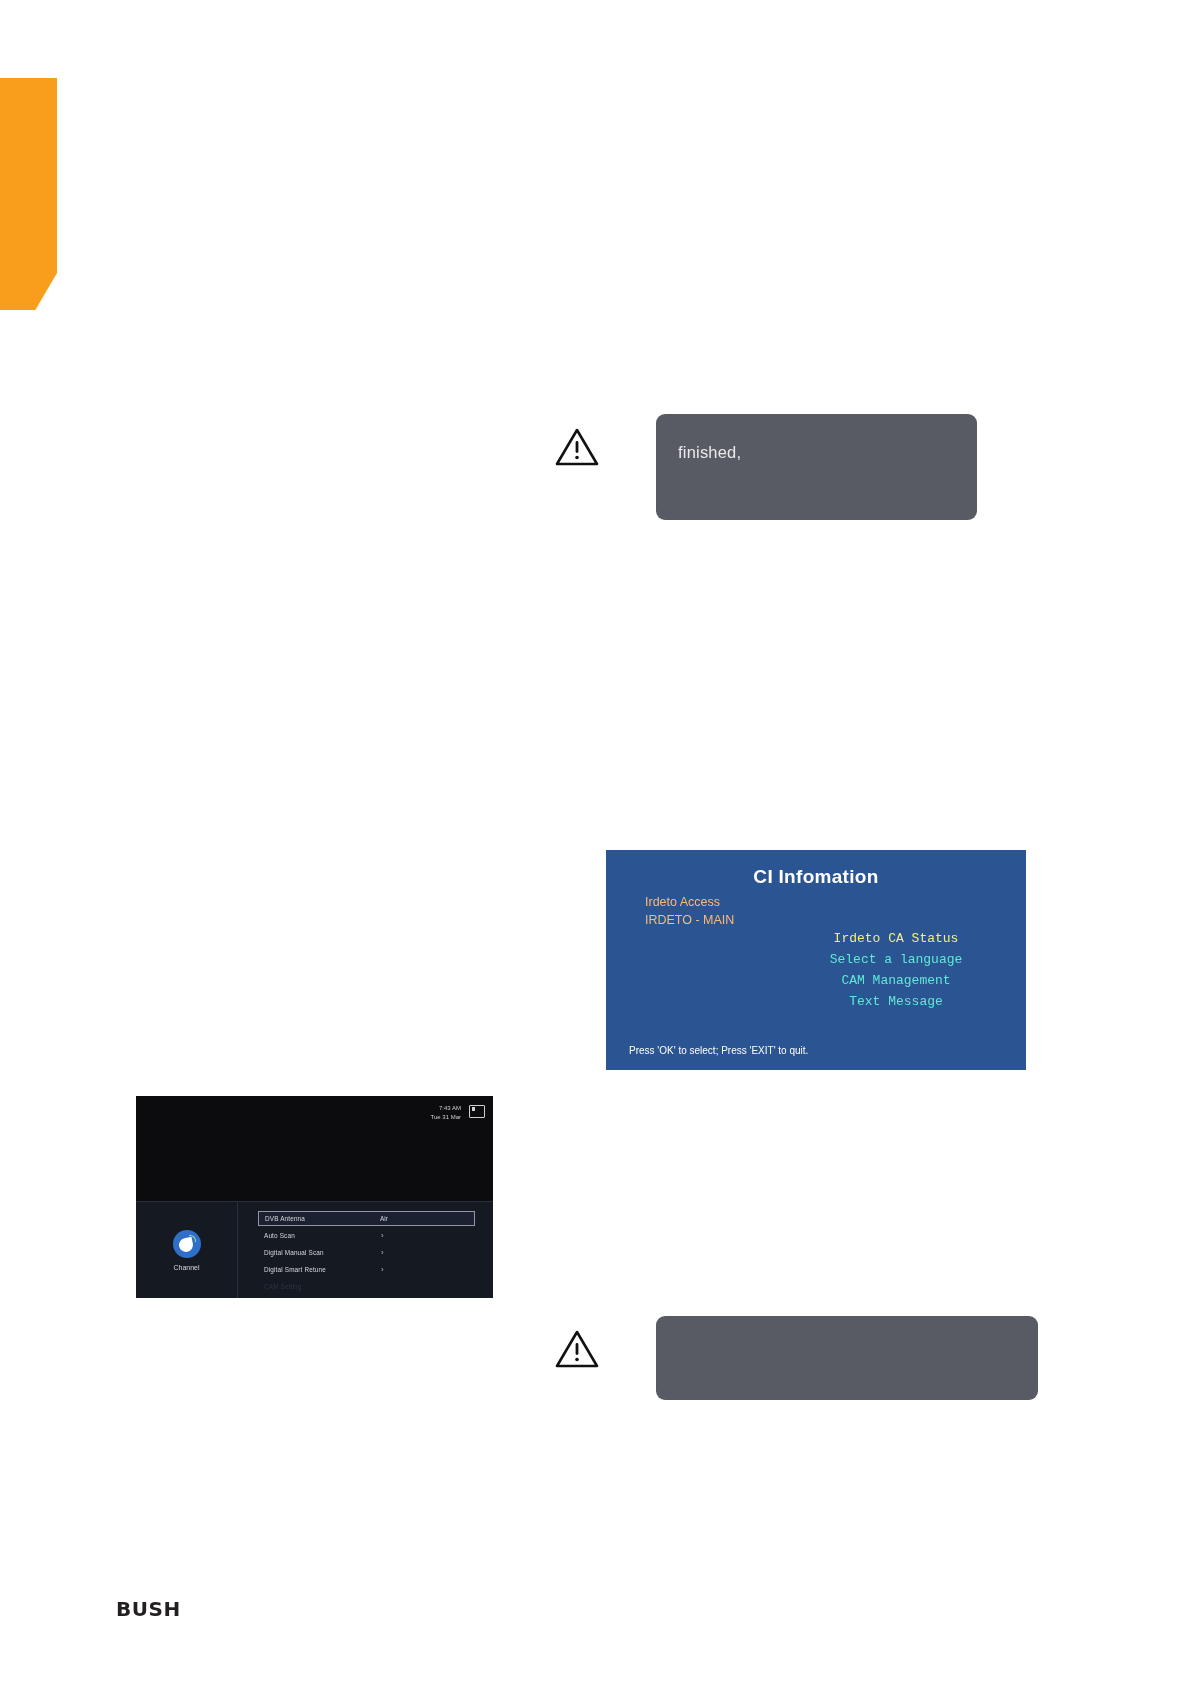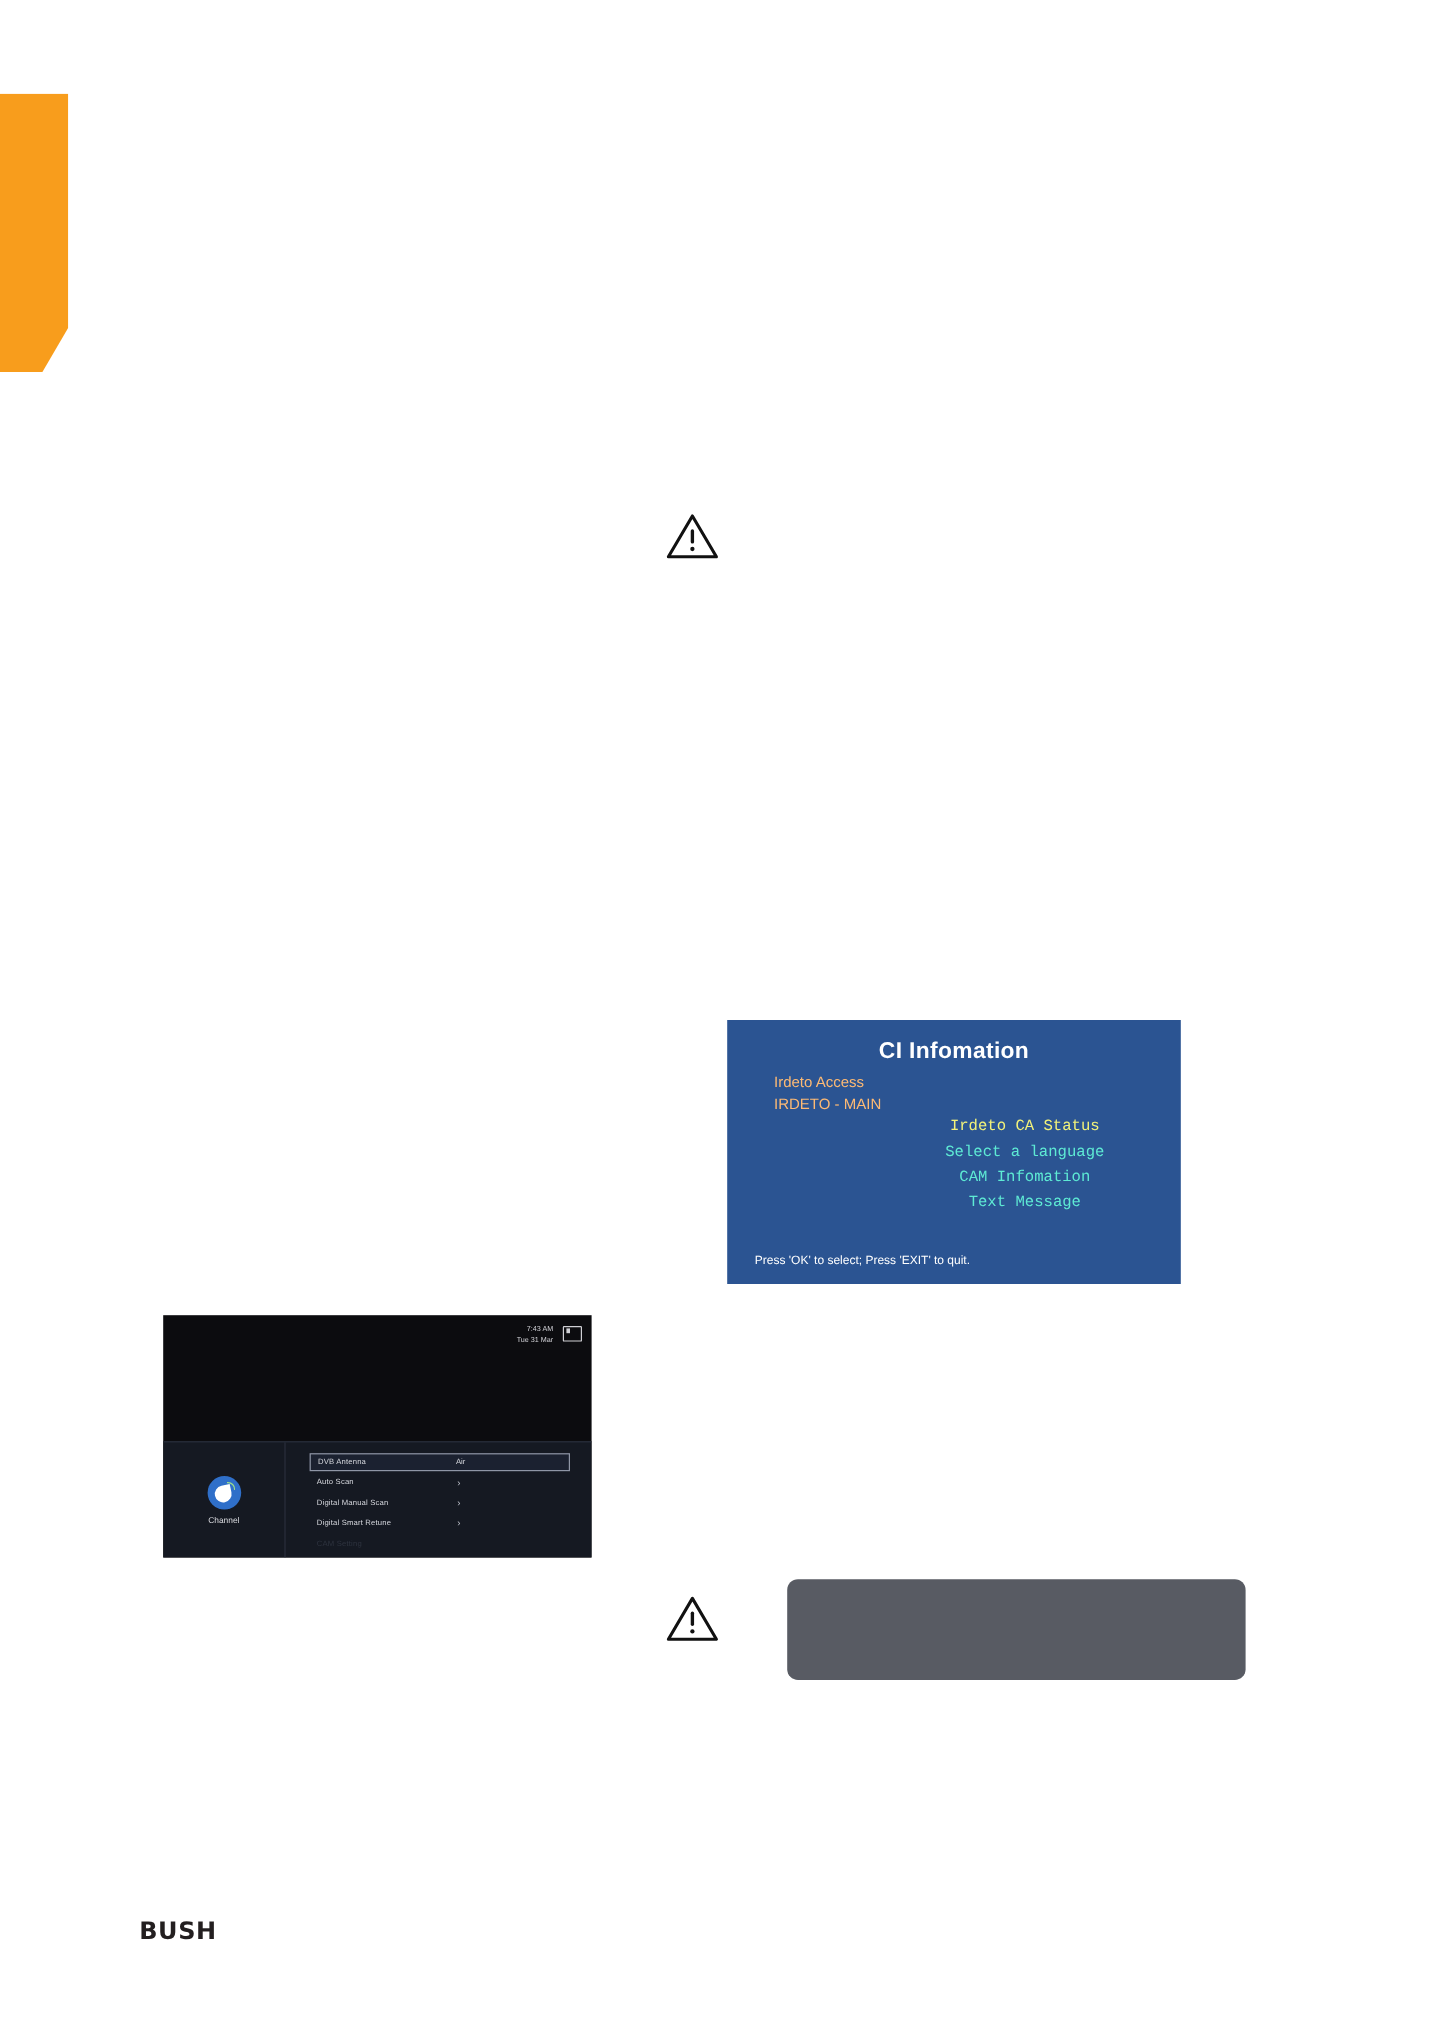--- a/index.html
+++ b/index.html
@@ -67,21 +67,21 @@
     height: 84px;
     padding: 22px 22px 0 22px;
     margin-left: 56px;
   }
 
   
   .ci-panel {
     position: absolute;
     left: 606px;
     top: 850px;
-    width: 378px;
+    width: 420px;
     height: 220px;
     background: #2b5492;
     overflow: hidden;
   }
   .ci-title {
     text-align: center;
     color: #ffffff;
     font-size: 19px;
     font-weight: 700;
     letter-spacing: 0.3px;
@@ -255,34 +255,37 @@
 <div class="bookmark-tab"></div>
 
 <div class="callout" id="callout-1">
   <div class="warn-icon">
     <svg viewBox="0 0 46 42" width="46" height="42">
       <path d="M23 4 L43 38 L3 38 Z" fill="none" stroke="#111111" stroke-width="2.6" stroke-linejoin="round"></path>
       <rect x="21.6" y="15" width="2.8" height="12" rx="1.4" fill="#111111"></rect>
       <circle cx="23" cy="31.5" r="1.8" fill="#111111"></circle>
     </svg>
   </div>
+  <div class="callout-box">
+    <div class="callout-text">finished,</div>
+  </div>
 </div>
 
 <div class="ci-panel">
   <div class="ci-title">CI Infomation</div>
 
   <div class="ci-left">
     <div>Irdeto Access</div>
     <div>IRDETO - MAIN</div>
   </div>
 
   <div class="ci-menu">
     <div class="ci-menu-item selected">Irdeto CA Status</div>
     <div class="ci-menu-item">Select a language</div>
-    <div class="ci-menu-item">CAM Infomation</div>
+    <div class="ci-menu-item">CAM Management</div>
     <div class="ci-menu-item">Text Message</div>
   </div>
 
   <div class="ci-footer">Press  'OK' to select; Press 'EXIT' to quit.</div>
 </div>
 
 <div class="tv-shot">
   <div class="tv-clock">
     <div>7:43 AM</div>
     <div>Tue 31 Mar</div>

